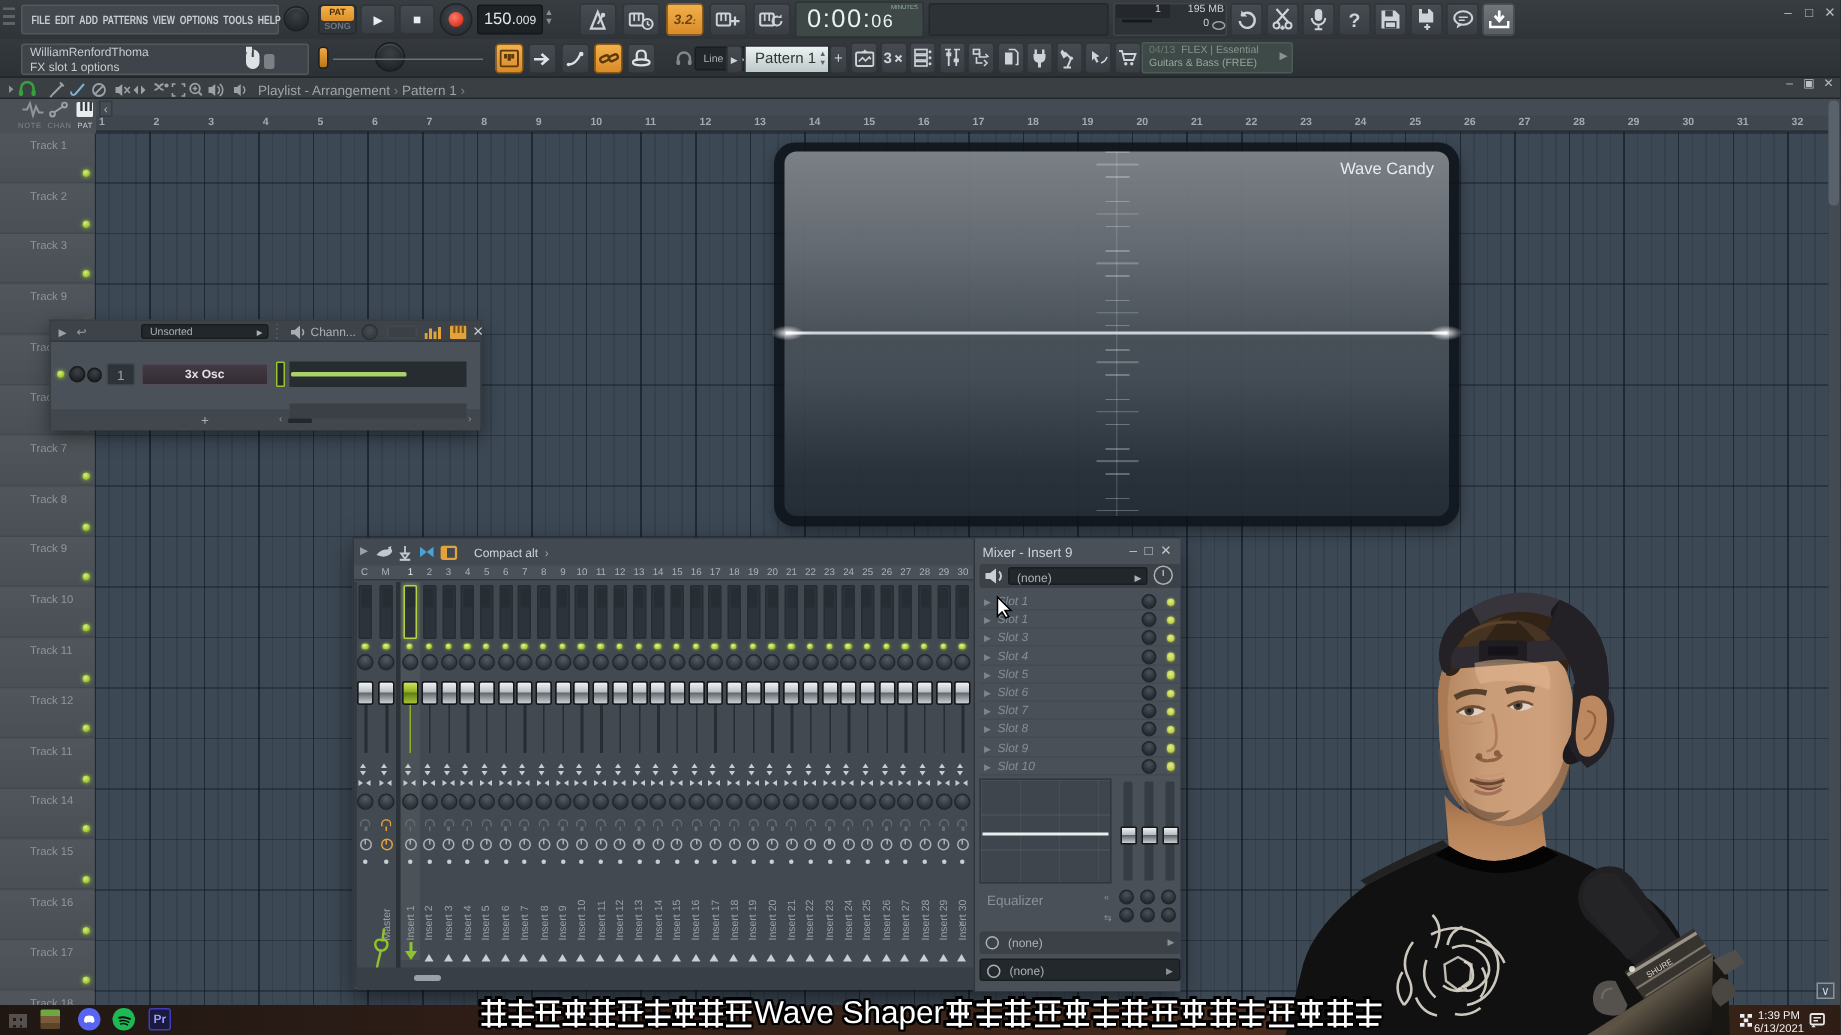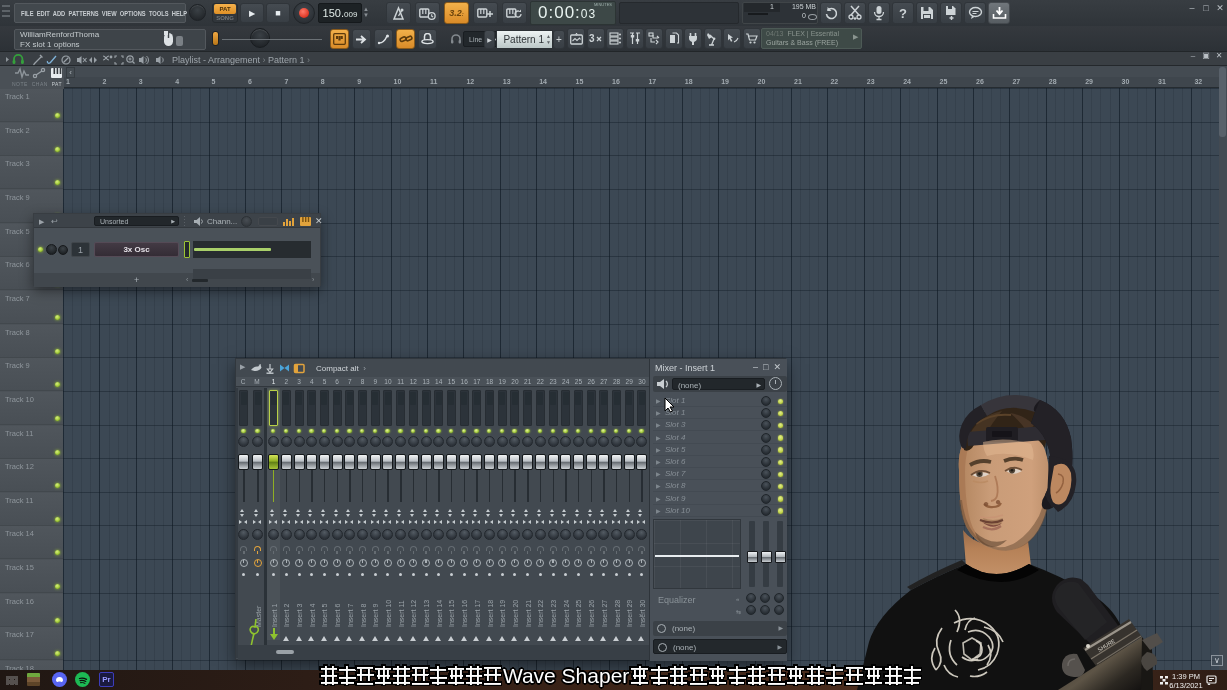--- a/index.html
+++ b/index.html
@@ -10,21 +10,21 @@
 background-image:
  repeating-linear-gradient(180deg, rgba(12,22,32,.38) 0 1px, transparent 1px 33.65px),
  repeating-linear-gradient(90deg, rgba(8,18,28,.5) 0 1px, transparent 1px 36.4px),
  repeating-linear-gradient(90deg, rgba(10,16,24,.13) 0 1px, transparent 1px 9.1px);}
 .ruler{left:63px;top:66px;width:1164px;height:22px;background:#3f464d;border-bottom:1px solid #262c31}
 .ruler .rs{position:absolute;top:0;height:11px;width:100%;background:#444b52}
 .bnum{position:absolute;top:12px;font-size:7px;font-weight:bold;color:#a3abb1}
 
 .tracks{left:0;top:66px;width:63px;height:606px;background:#4c5258}
 .trow{position:absolute;left:0;width:63px;height:33px;border-bottom:1px solid #42484d;background:linear-gradient(180deg,#50565c,#494f55)}
-.tname{position:absolute;left:5px;top:3px;font-size:7.5px;color:#8f969c}
+.tname{position:absolute;left:20px;top:3px;font-size:7.5px;color:#8f969c}
 .tdot{position:absolute;right:3px;bottom:3px;width:5px;height:5px;border-radius:50%;background:radial-gradient(circle at 40% 35%,#d8f07e,#9bc433 60%,#5d7a1a);box-shadow:0 0 3px #9bc433}
 .tabarea{left:0;top:64px;width:64px;height:25px;background:#4a5056;border-radius:0 6px 0 0}
 
 .row1{left:0;top:0;width:1227px;height:26px;background:linear-gradient(180deg,#383d42,#2f3439)}
 .row2{left:0;top:26px;width:1227px;height:26px;background:linear-gradient(180deg,#35393e,#2c3136);border-bottom:1px solid #222629}
 .plbar{left:0;top:52px;width:1227px;height:14px;background:#3a3f44;border-bottom:1px solid #24282c}
 .panel{position:absolute;background:#42484d;border:1px solid #53585d;border-radius:2px}
 .btn{position:absolute;background:linear-gradient(180deg,#454b51,#383e44);border:1px solid #30353a;border-radius:3px;display:flex;align-items:center;justify-content:center;color:#ced3d6}
 .btn.orange{background:linear-gradient(180deg,#f2b04a,#d98b28);border-color:#8a5a1a;color:#4a2f08}
 .lcd{position:absolute;background:#1d2225;border:1px solid #15191c;border-radius:2px;color:#dfe9e6}
@@ -247,21 +247,21 @@
     </div>
 <div class="btn" style="left:502px;top:2px;width:25px;height:22px">
       <svg width="17" height="15" viewBox="0 0 17 15">
         <rect x="0.8" y="3" width="9" height="8" rx="1" fill="none" stroke="#cdd3d6" stroke-width="1.4"></rect>
         <path d="M3.8 3v5M6.8 3v5" stroke="#cdd3d6" stroke-width="1.2"></path>
         <path d="M15 8a3 3 0 1 1-2-2.8" stroke="#cdd3d6" stroke-width="1.3" fill="none"></path>
         <path d="M15 3.5V6h-2.5" fill="#cdd3d6"></path>
       </svg>
     </div>
 <div class="abs" style="left:530px;top:1px;width:86px;height:24px;background:#3d4847;border:1px solid #2c3434;border-radius:2px"></div>
-<div class="abs" style="left:538px;top:3px;width:74px;font-size:17px;color:#e9f3f0;letter-spacing:1px">0:00:<span style="font-size:12px">03</span></div>
+<div class="abs" style="left:538px;top:3px;width:74px;font-size:17px;color:#e9f3f0;letter-spacing:1px">0:00:<span style="font-size:12px">06</span></div>
 <div class="abs" style="left:594px;top:2px;font-size:4px;color:#9fb0ac">MINUTES</div>
 <div class="abs" style="left:619px;top:2px;width:120px;height:22px;background:#2d3237;border:1px solid #25292d;border-radius:2px"></div>
 <div class="abs" style="left:742px;top:2px;width:76px;height:22px;background:#2d3237;border:1px solid #404548;border-radius:2px"></div>
 <div class="abs" style="left:744px;top:3px;width:36px;height:9px;background:#24282c"></div>
 <div class="abs" style="left:748px;top:13px;width:20px;height:2px;background:#171a1d"></div>
 <div class="abs" style="left:770px;top:3px;font-size:7px;color:#cdd3d6">1</div>
 <div class="abs" style="left:784px;top:3px;width:32px;text-align:right;font-size:7px;color:#cdd3d6">195 MB</div>
 <div class="abs" style="left:784px;top:12px;width:22px;text-align:right;font-size:7px;color:#cdd3d6">0</div>
 <div class="abs" style="left:808px;top:14px;width:9px;height:6px;border:1px solid #9aa0a5;border-radius:50%"></div>
 <div class="btn" style="left:820px;top:2px;width:22px;height:22px;">
@@ -479,20 +479,31 @@
       <path d="M124.5 6h3m-1.5-1.5v3" stroke="#9aa1a7" stroke-width="1"></path>
 <path d="M135 5h2l2.5-2v8L137 9h-2z" fill="#9aa1a7"></path>
       <path d="M141 4.5a3 3 0 0 1 0 5m1.5-6.5a5 5 0 0 1 0 8" stroke="#9aa1a7" stroke-width="1" fill="none"></path>
 <path d="M152 5h2l2.5-2v8L154 9h-2z" fill="#9aa1a7"></path>
       <path d="M158 4.5a3.2 3.2 0 0 1 0 5" stroke="#9aa1a7" stroke-width="1" fill="none"></path>
 </svg>
 <div class="abs" style="left:172px;top:55px;font-size:9px;color:#9da4aa">Playlist - Arrangement <span style="color:#7a8186">›</span> Pattern 1 <span style="color:#7a8186">›</span></div>
 <div class="wbtn" style="left:1188px;top:50px;width:10px;height:10px;font-size:8px">–</div>
 <div class="wbtn" style="left:1201px;top:50px;width:10px;height:10px;font-size:8px">▣</div>
 <div class="wbtn" style="left:1214px;top:50px;width:10px;height:10px;font-size:8px">✕</div>
+<div class="abs wc">
+      <div class="wcin">
+<div class="wctick"></div>
+        <div class="wctick2"></div>
+<div class="wcv"></div>
+<div class="wcline"></div>
+<div class="wcglow" style="left:-9px;top:116px"></div>
+<div class="wcglow" style="right:-9px;top:116px"></div>
+<div class="wclabel">Wave Candy</div>
+</div>
+    </div>
 <div class="abs cr">
 <div class="abs" style="left:0;top:0;width:286px;height:14px;background:#3d4349;border-bottom:1px solid #33383d"></div>
 <div class="abs" style="left:5px;top:4px;font-size:7px;color:#9aa1a7">▶</div>
 <div class="abs" style="left:17px;top:3px;font-size:8px;color:#9aa1a7">↩</div>
 <div class="combo" style="left:60px;top:2px;width:85px;height:10px">
         <span style="position:absolute;left:5px;top:1px;font-size:7px">Unsorted</span>
         <span style="position:absolute;right:3px;top:1px;font-size:5px">▶</span>
       </div>
 <div class="abs" style="left:150px;top:2px;width:1px;height:10px;background:repeating-linear-gradient(180deg,#5a6066 0 1px,transparent 1px 3px)"></div>
 <svg class="abs" style="left:160px;top:3px" width="10" height="9" viewBox="0 0 10 9">
@@ -1157,21 +1168,21 @@
 <div class="abs" style="left:402.4px;top:277px;width:0;height:0;border-left:3.5px solid transparent;border-right:3.5px solid transparent;border-bottom:5px solid #c9ced2"></div>
 <svg class="abs" style="left:11px;top:258px" width="16" height="36" viewBox="0 0 16 36">
         <path d="M8 10c-4-2-6 2-4 5s6 2 7-1-1-5-3-4z" fill="none" stroke="#8fc32e" stroke-width="1.6"></path>
         <path d="M7 16c-1 6-3 10-3 16" fill="none" stroke="#8fc32e" stroke-width="1.6"></path>
         <path d="M8 10l1-8" stroke="#8fc32e" stroke-width="1.6"></path>
       </svg>
 <div class="abs" style="left:2px;top:286px;width:411px;height:15px;background:#383f46"></div>
 <div class="abs" style="left:40px;top:291px;width:18px;height:4px;background:#9aa1a7;border-radius:2px"></div>
 <div class="abs" style="left:403px;top:252px;font-size:8px;color:#9aa1a7">›</div>
 <div class="ins">
-<div class="abs" style="left:5px;top:4px;font-size:9px;color:#ced3d7">Mixer - Insert 1</div>
+<div class="abs" style="left:5px;top:4px;font-size:9px;color:#ced3d7">Mixer - Insert 9</div>
 <div class="abs" style="left:103px;top:3px;width:36px;font-size:9px;color:#c3c9cd;">–&nbsp;&nbsp;□&nbsp;&nbsp;✕</div>
 <div class="abs" style="left:3px;top:17px;width:134px;height:16px;background:#3b4147;border-radius:2px"></div>
 <svg class="abs" style="left:6px;top:19px" width="14" height="12" viewBox="0 0 14 12">
           <path d="M1 4h3l4-3v10L4 8H1z" fill="#c9ced2"></path>
           <path d="M10 3a4 4 0 0 1 0 6" stroke="#c9ced2" stroke-width="1.3" fill="none"></path>
         </svg>
 <div class="combo" style="left:22px;top:19px;width:93px;height:12px">
           <span style="position:absolute;left:5px;top:2px">(none)</span>
           <span style="position:absolute;right:3px;top:2px;font-size:6px">▶</span>
         </div>

